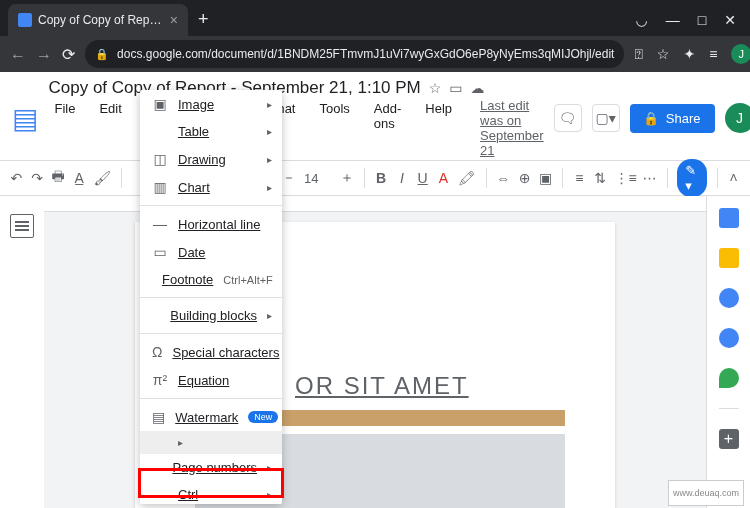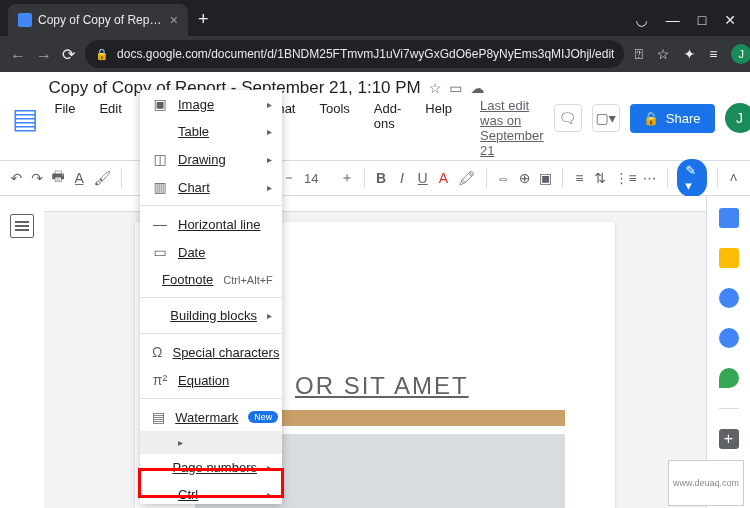--- a/index.html
+++ b/index.html
@@ -68,21 +68,21 @@
 .dd-item { display: flex; align-items: center; padding: 6px 10px 6px 12px; gap: 10px; position: relative; }
 .dd-highlight { background: #eee; }
 .dd-icon { width: 16px; text-align: center; color: #5f6368; font-size: 14px; }
 .dd-label { flex: 1; white-space: nowrap; text-decoration: underline; }
 .dd-arrow { color: #5f6368; font-size: 10px; }
 .dd-shortcut { color: #5f6368; font-size: 11px; margin-left: auto; }
 .dd-sep { height: 1px; background: #e0e0e0; margin: 4px 0; }
 .new-badge { background: #1a73e8; color: #fff; font-size: 9px; border-radius: 8px; padding: 1px 6px; }
 .red-box { position: absolute; border: 3px solid #f00; left: 138px; top: 468px; width: 146px; height: 30px; z-index: 20; pointer-events: none; }
 
-.watermark { position: absolute; right: 6px; bottom: 2px; font-size: 9px; background: #fff; color: #888; padding: 17px 4px; border: 1px solid #ccc; }
+.watermark { position: absolute; right: 6px; bottom: 2px; font-size: 9px; background: #fff; color: #888; padding: 7px 4px; border: 1px solid #ccc; }
 </style>
 </head>
 <body>
 
 <div class="browser-top">
   <div class="tab">
     <div class="tab-favicon"></div>
     <span class="tab-title">Copy of Copy of Report - Febru...</span>
     <span class="tab-close">×</span>
   </div>

